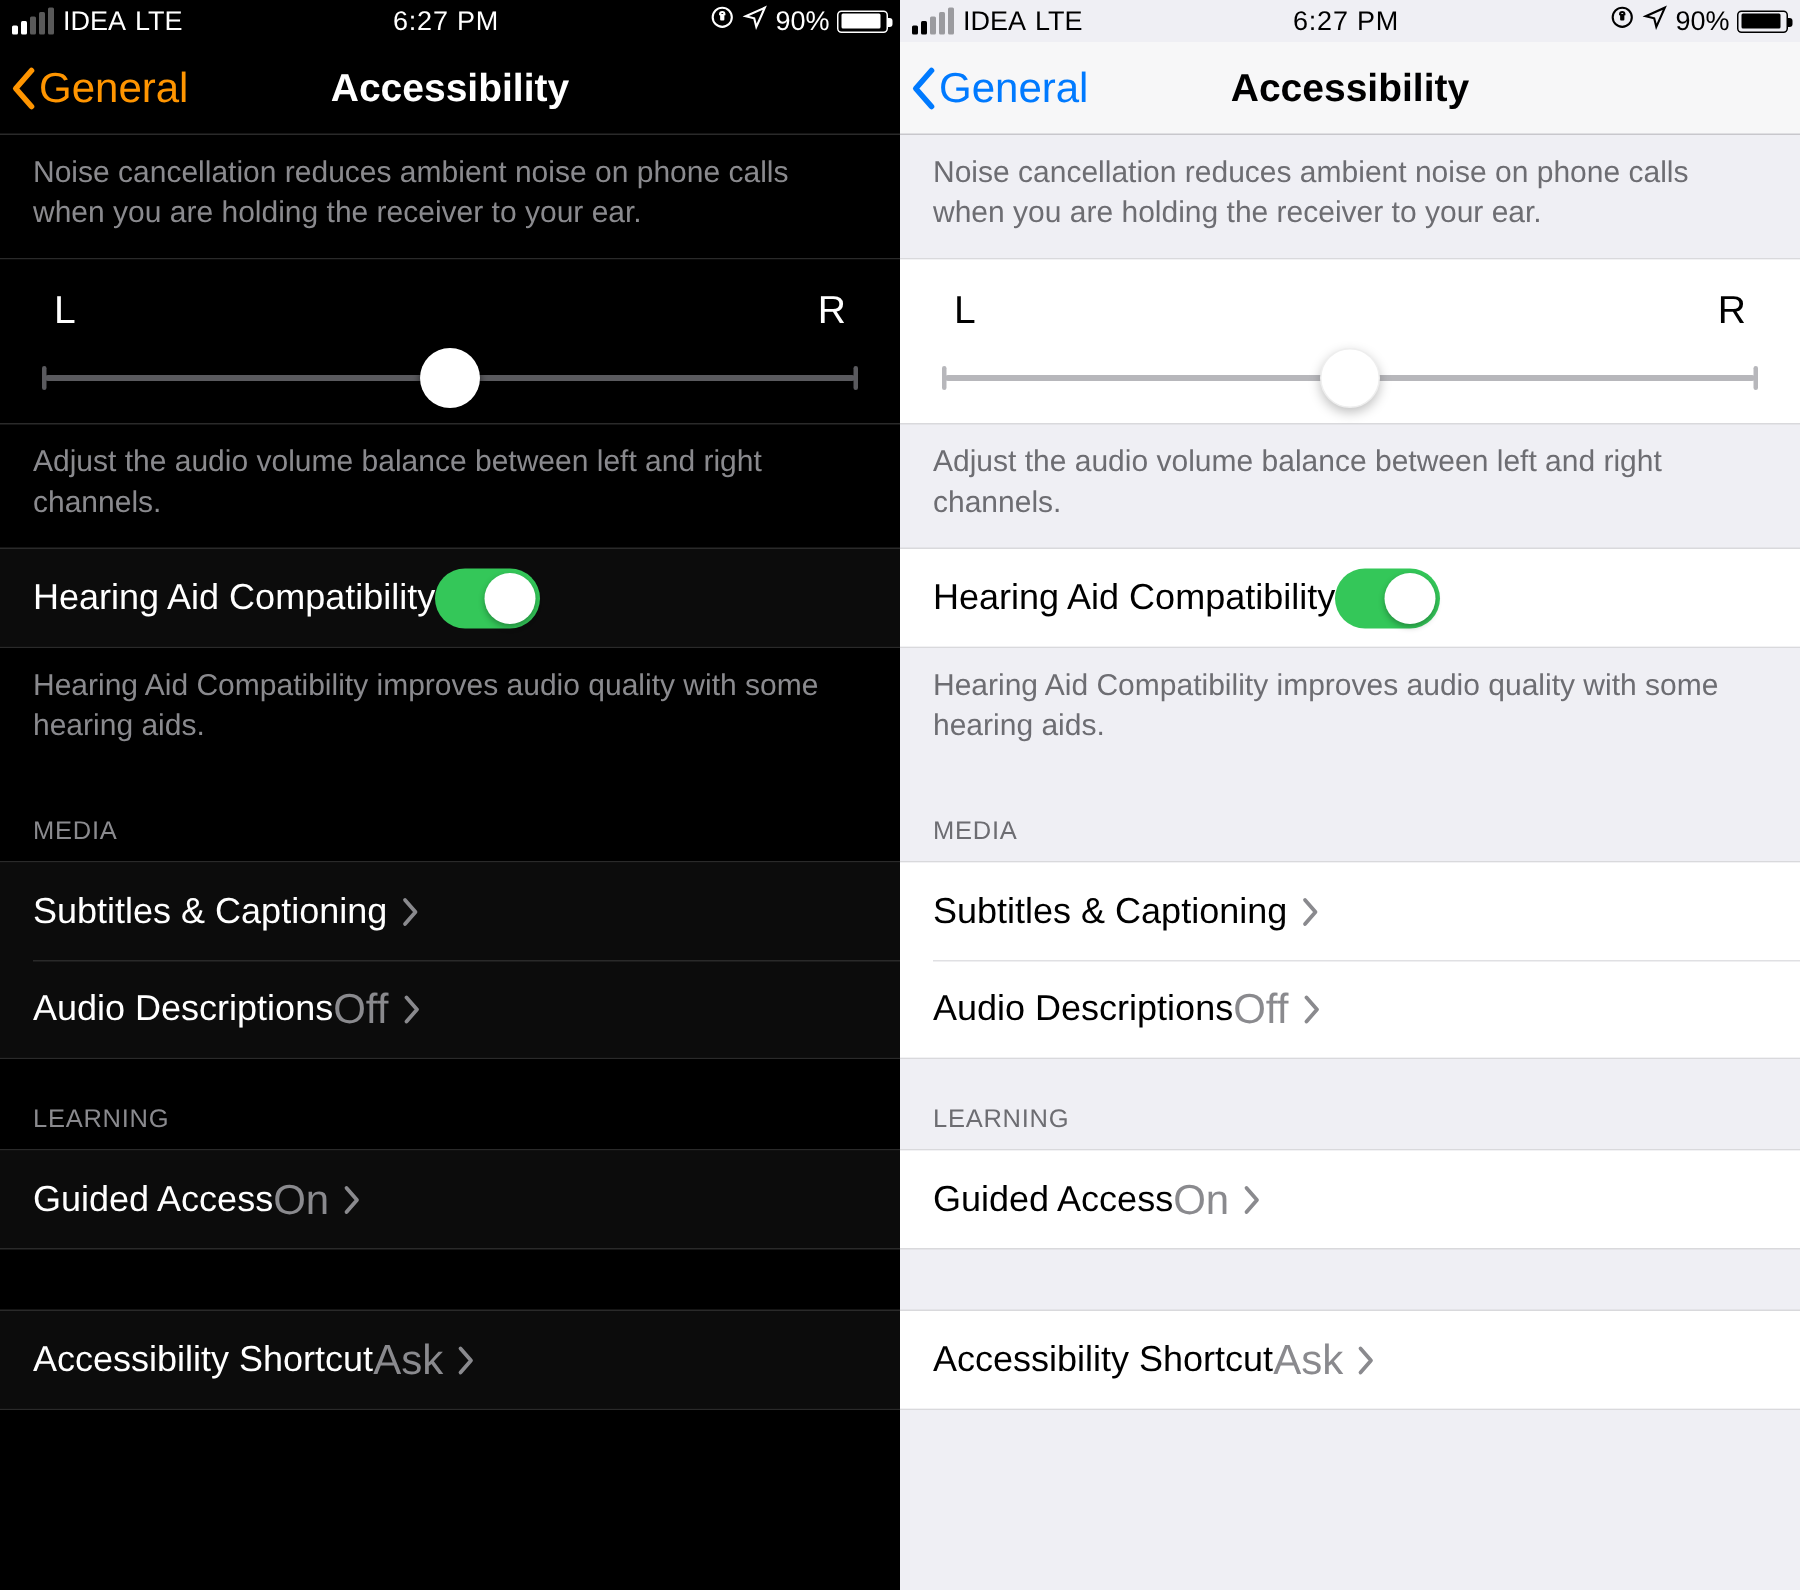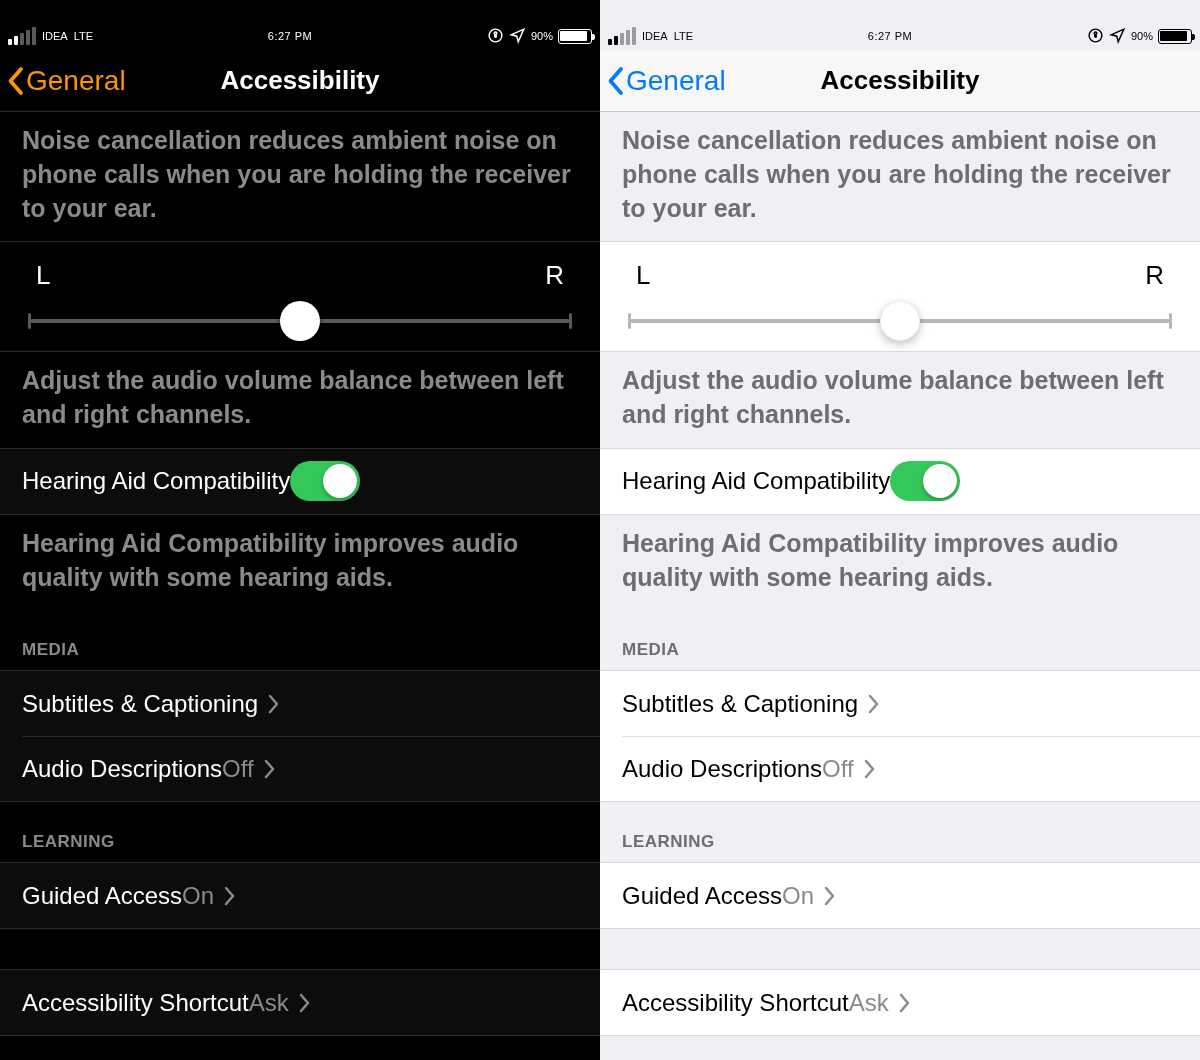--- a/index.html
+++ b/index.html
@@ -21,23 +21,22 @@
   .phone.dark { background: #000; color: #fff; }
   .phone.light { background: #efeff4; color: #000; }
 
   
   .status-bar {
     height: 28px;
     display: flex;
     align-items: center;
     justify-content: space-between;
     padding: 0 8px;
-    font-size: 11px;
+    font-size: 18px;
     font-weight: 500;
-    margin-top: 22px;
   }
   .phone.dark .status-bar { color: #fff; }
   .phone.light .status-bar { color: #000; }
   .sb-left, .sb-right { display: flex; align-items: center; gap: 6px; }
   .sb-center { font-weight: 400; letter-spacing: .5px; }
   .sb-right { gap: 5px; }
 
   .signal {
     display: flex; align-items: flex-end; gap: 2px;
   }
@@ -73,33 +72,31 @@
     position: absolute; left: 6px; display:flex; align-items:center;
     font-size: 28px; gap:2px; cursor:pointer;
   }
   .phone.dark .nav-back { color: #ff9500; }
   .phone.light .nav-back { color: #007aff; }
   .nav-back svg { width: 18px; height: 30px; }
 
   
   .content { flex: 1; overflow:hidden; }
   .footer-text {
-    font-size: 25px;
+    font-size: 20px;
     padding: 12px 22px 16px 22px;
     line-height: 1.35;
-    font-weight: bold;
   }
   .phone.dark .footer-text { color: #8a8a8e; }
   .phone.light .footer-text { color: #6d6d72; }
 
   .section-header {
     font-size: 17px;
     letter-spacing: .5px;
     padding: 30px 22px 10px 22px;
-    font-weight: bold;
   }
   .phone.dark .section-header { color: #8a8a8e; }
   .phone.light .section-header { color: #6d6d72; }
 
   .section-gap {
     height: 40px;
   }
 
   .cell {
     display:flex; align-items:center; 
@@ -115,21 +112,21 @@
     content:""; position:absolute; top:0; left:22px; right:0; height:1px;
   }
   .phone.dark .cell + .cell::before { background:#2a2a2a; }
   .phone.light .cell + .cell::before { background:#e0e0e3; }
 
   .group { display:flex; flex-direction:column; }
   .phone.dark .group { border-top:1px solid #2a2a2a; border-bottom:1px solid #2a2a2a;}
   .phone.light .group { border-top:1px solid #d9d9dc; border-bottom:1px solid #d9d9dc;}
 
   .cell-right { display:flex; align-items:center; gap:10px;}
-  .cell-value { font-size: 24px;}
+  .cell-value { font-size: 28px;}
   .phone.dark .cell-value { color:#8a8a8e; }
   .phone.light .cell-value { color:#8a8a8e; }
   .chevron { color:#8a8a8e; }
   .chevron svg{ width:12px; height:20px; display:block;}
 
   
   .slider-cell {
     padding: 18px 30px 28px 30px;
   }
   .phone.dark .slider-cell { background:#000; }

